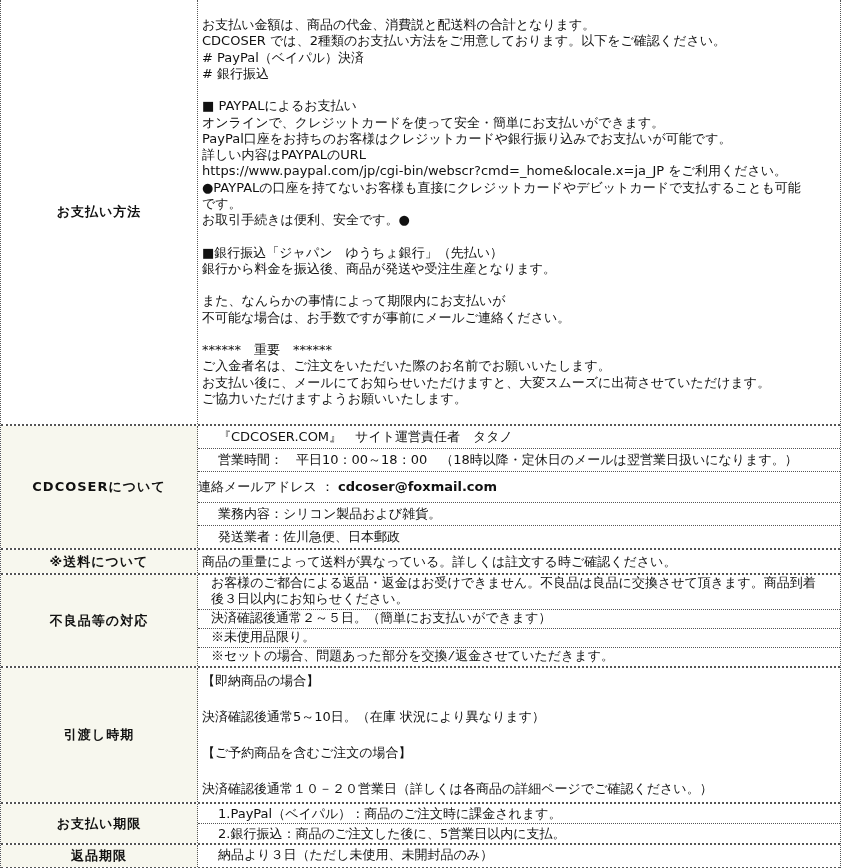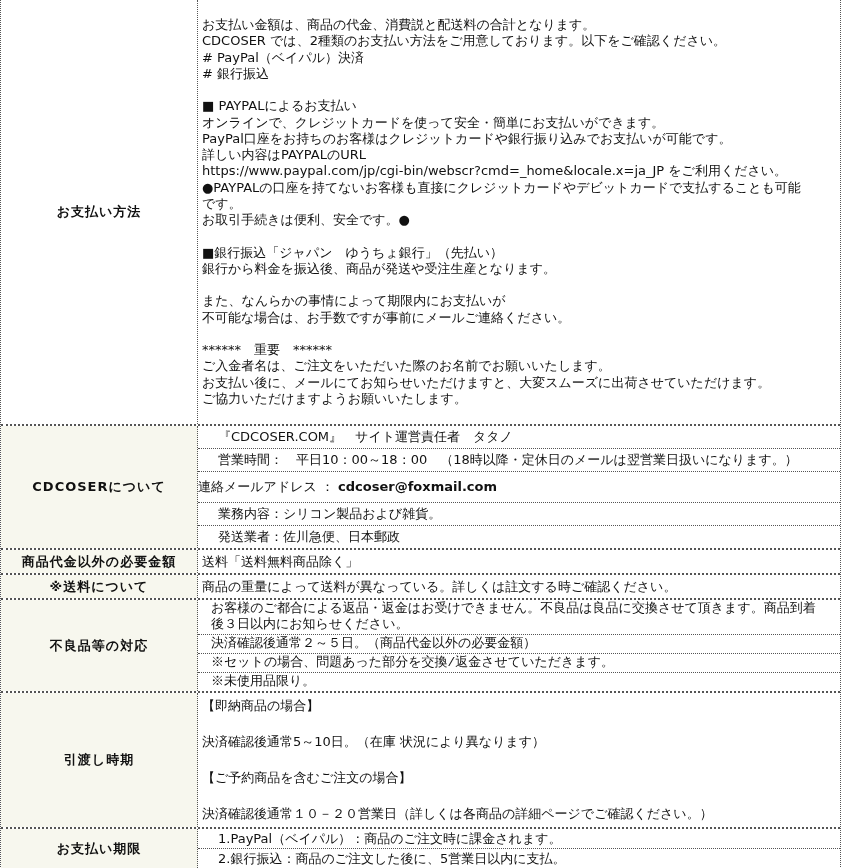--- a/index.html
+++ b/index.html
@@ -116,41 +116,35 @@
       <div class="label-cell">CDCOSERについて</div>
       <div class="content-cell">
         <div class="subrow">『CDCOSER.COM』　サイト運営責任者　タタノ</div>
         <div class="subrow">営業時間：　平日10：00～18：00　（18時以降・定休日のメールは翌営業日扱いになります。）</div>
         <div class="subrow tall"><span>連絡メールアドレス ： </span><span class="bold">cdcoser@foxmail.com</span></div>
         <div class="subrow">業務内容：シリコン製品および雑貨。</div>
         <div class="subrow">発送業者：佐川急便、日本郵政</div>
       </div>
     </div>
 
-    <div class="section">
-      <div class="label-cell">商品代金以外の必要金額</div>
-      <div class="content-cell">
-        <div class="single">送料「送料無料商品除く」</div>
-      </div>
-    </div>
 
     <div class="section">
       <div class="label-cell">※送料について</div>
       <div class="content-cell">
         <div class="single">商品の重量によって送料が異なっている。詳しくは註文する時ご確認ください。</div>
       </div>
     </div>
 
     <div class="section">
       <div class="label-cell">不良品等の対応</div>
       <div class="content-cell">
         <div class="subrow tight">お客様のご都合による返品・返金はお受けできません。不良品は良品に交換させて頂きます。商品到着後３日以内にお知らせください。</div>
-        <div class="subrow tight">決済確認後通常２～５日。（商品代金以外の必要金額）</div>
+        <div class="subrow tight">決済確認後通常２～５日。（簡単にお支払いができます）</div>
+        <div class="subrow tight">※未使用品限り。</div>
         <div class="subrow tight">※セットの場合、問題あった部分を交換/返金させていただきます。</div>
-        <div class="subrow tight">※未使用品限り。</div>
       </div>
     </div>
 
     <div class="section">
       <div class="label-cell">引渡し時期</div>
       <div class="content-cell">
         <div class="freetext delivery">【即納商品の場合】
 
 決済確認後通常5～10日。（在庫 状況により異なります）
 

